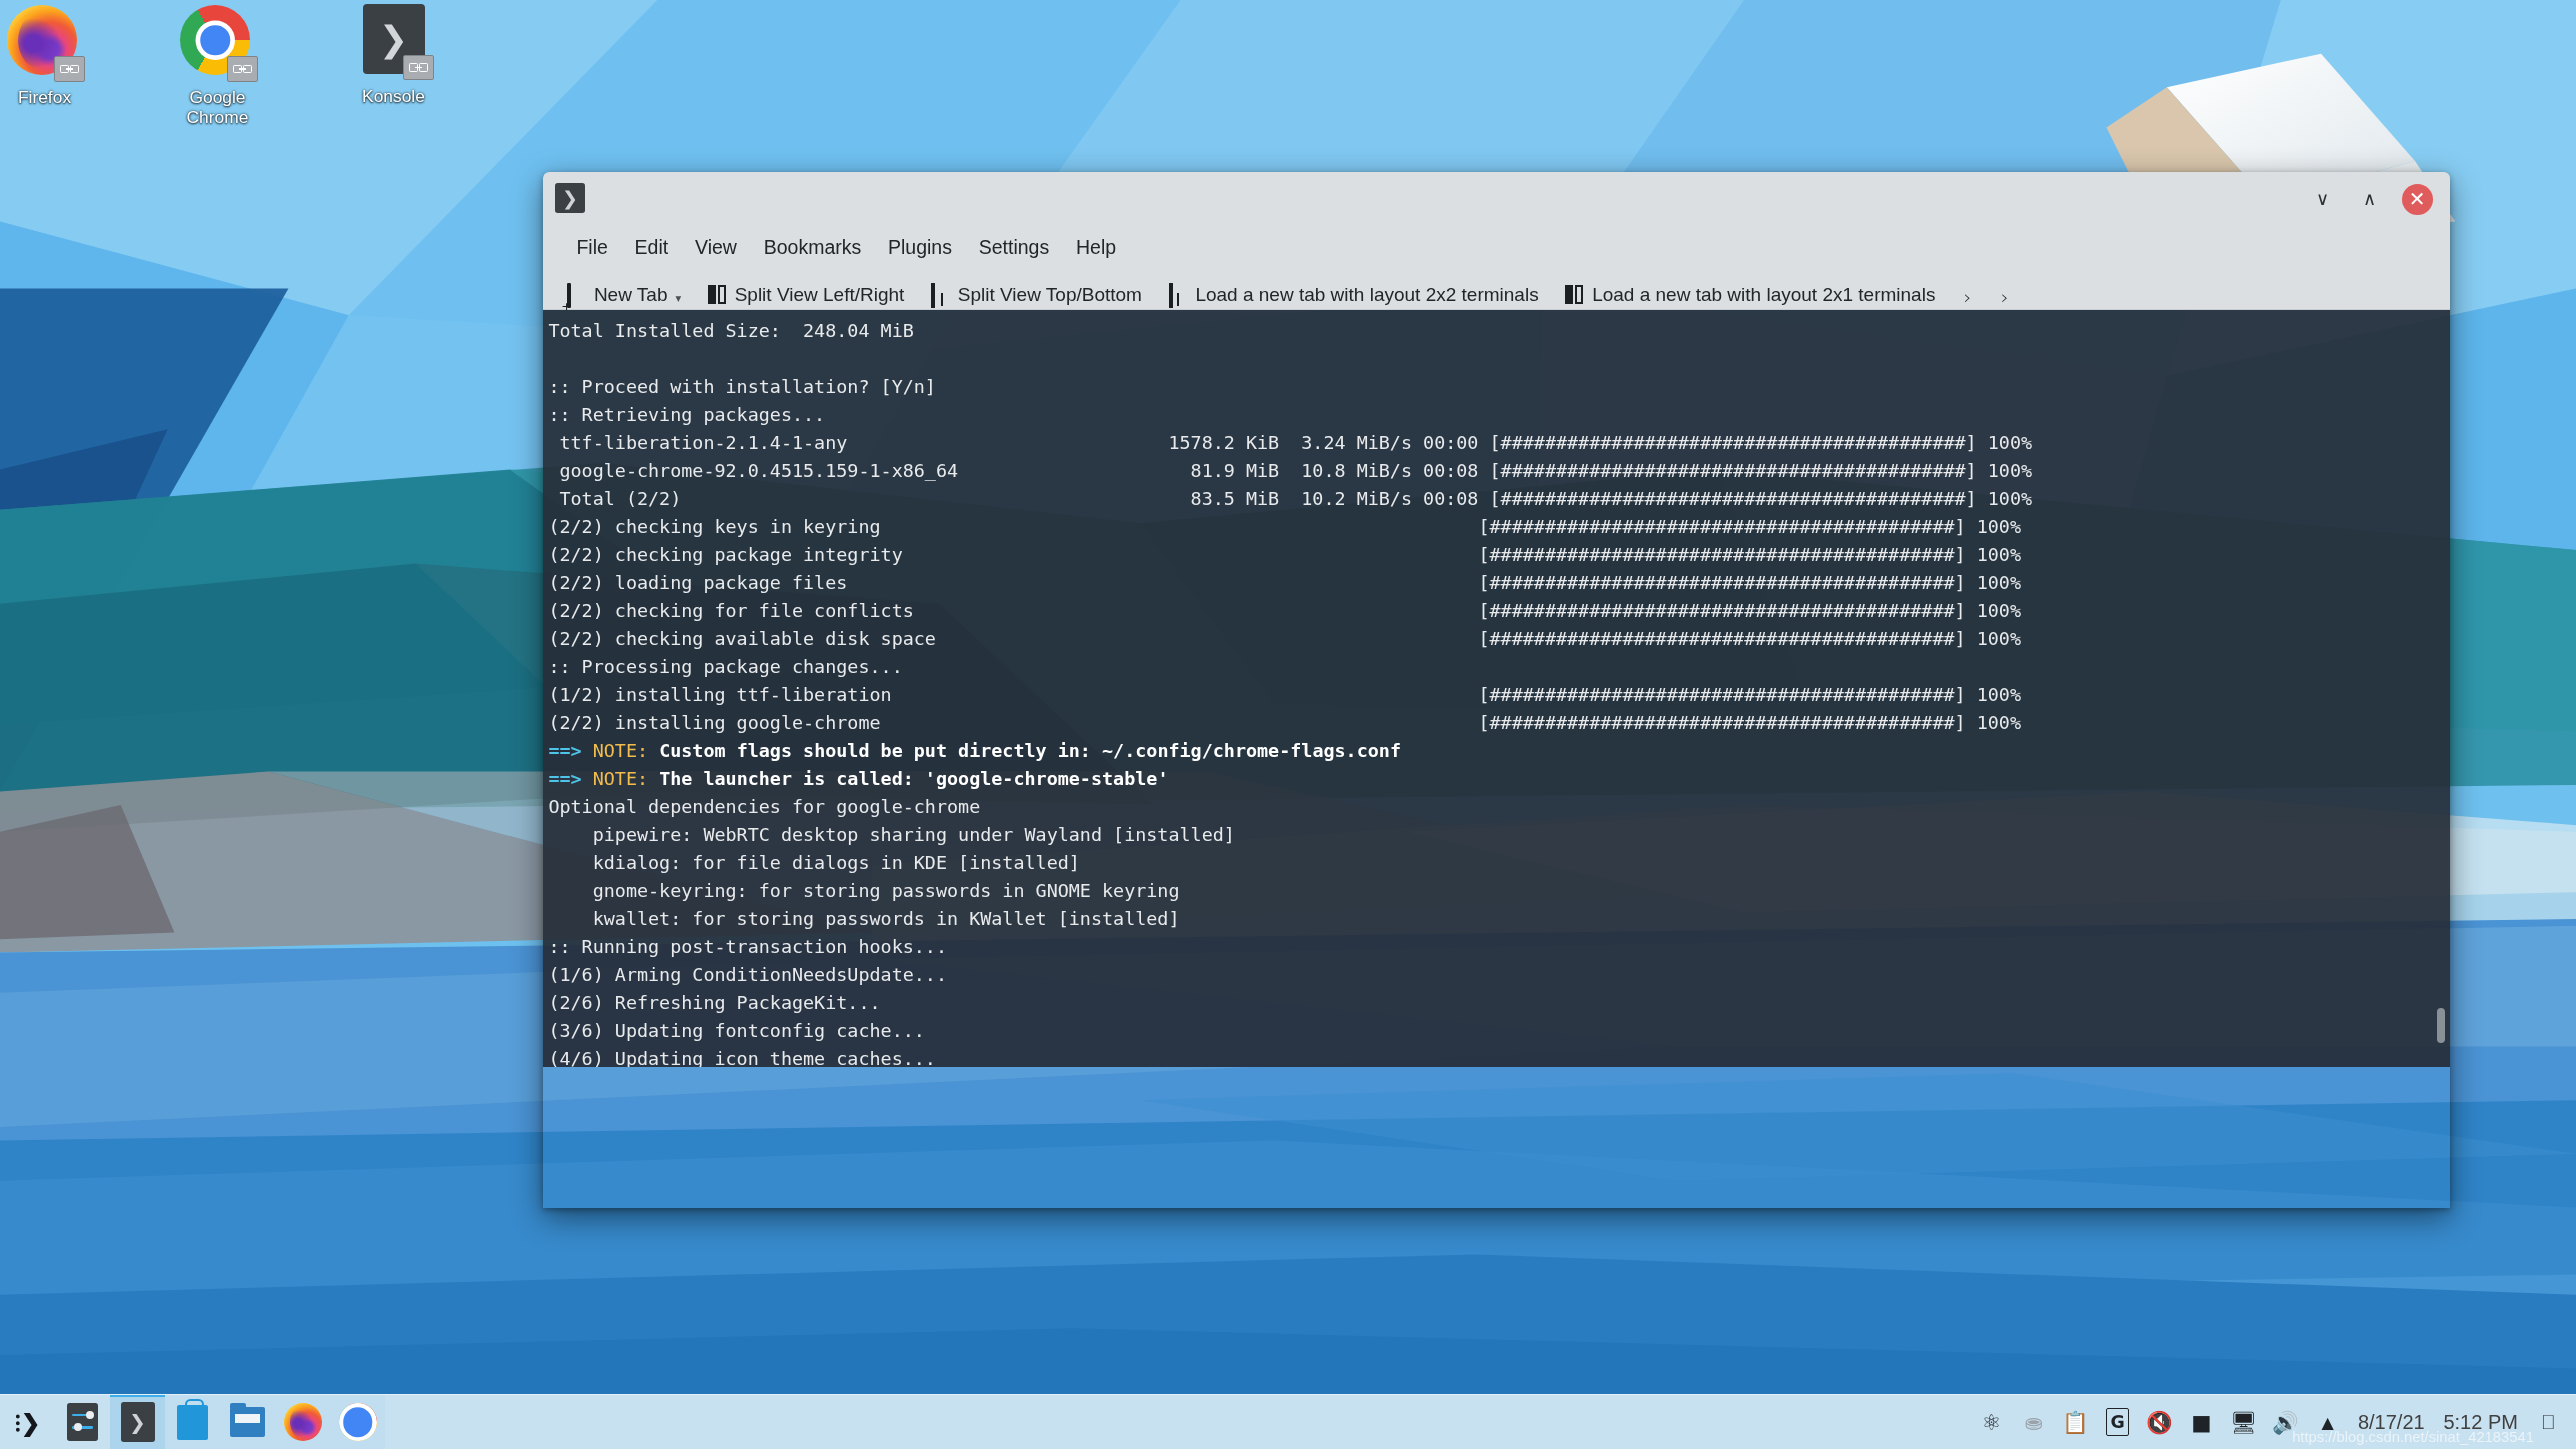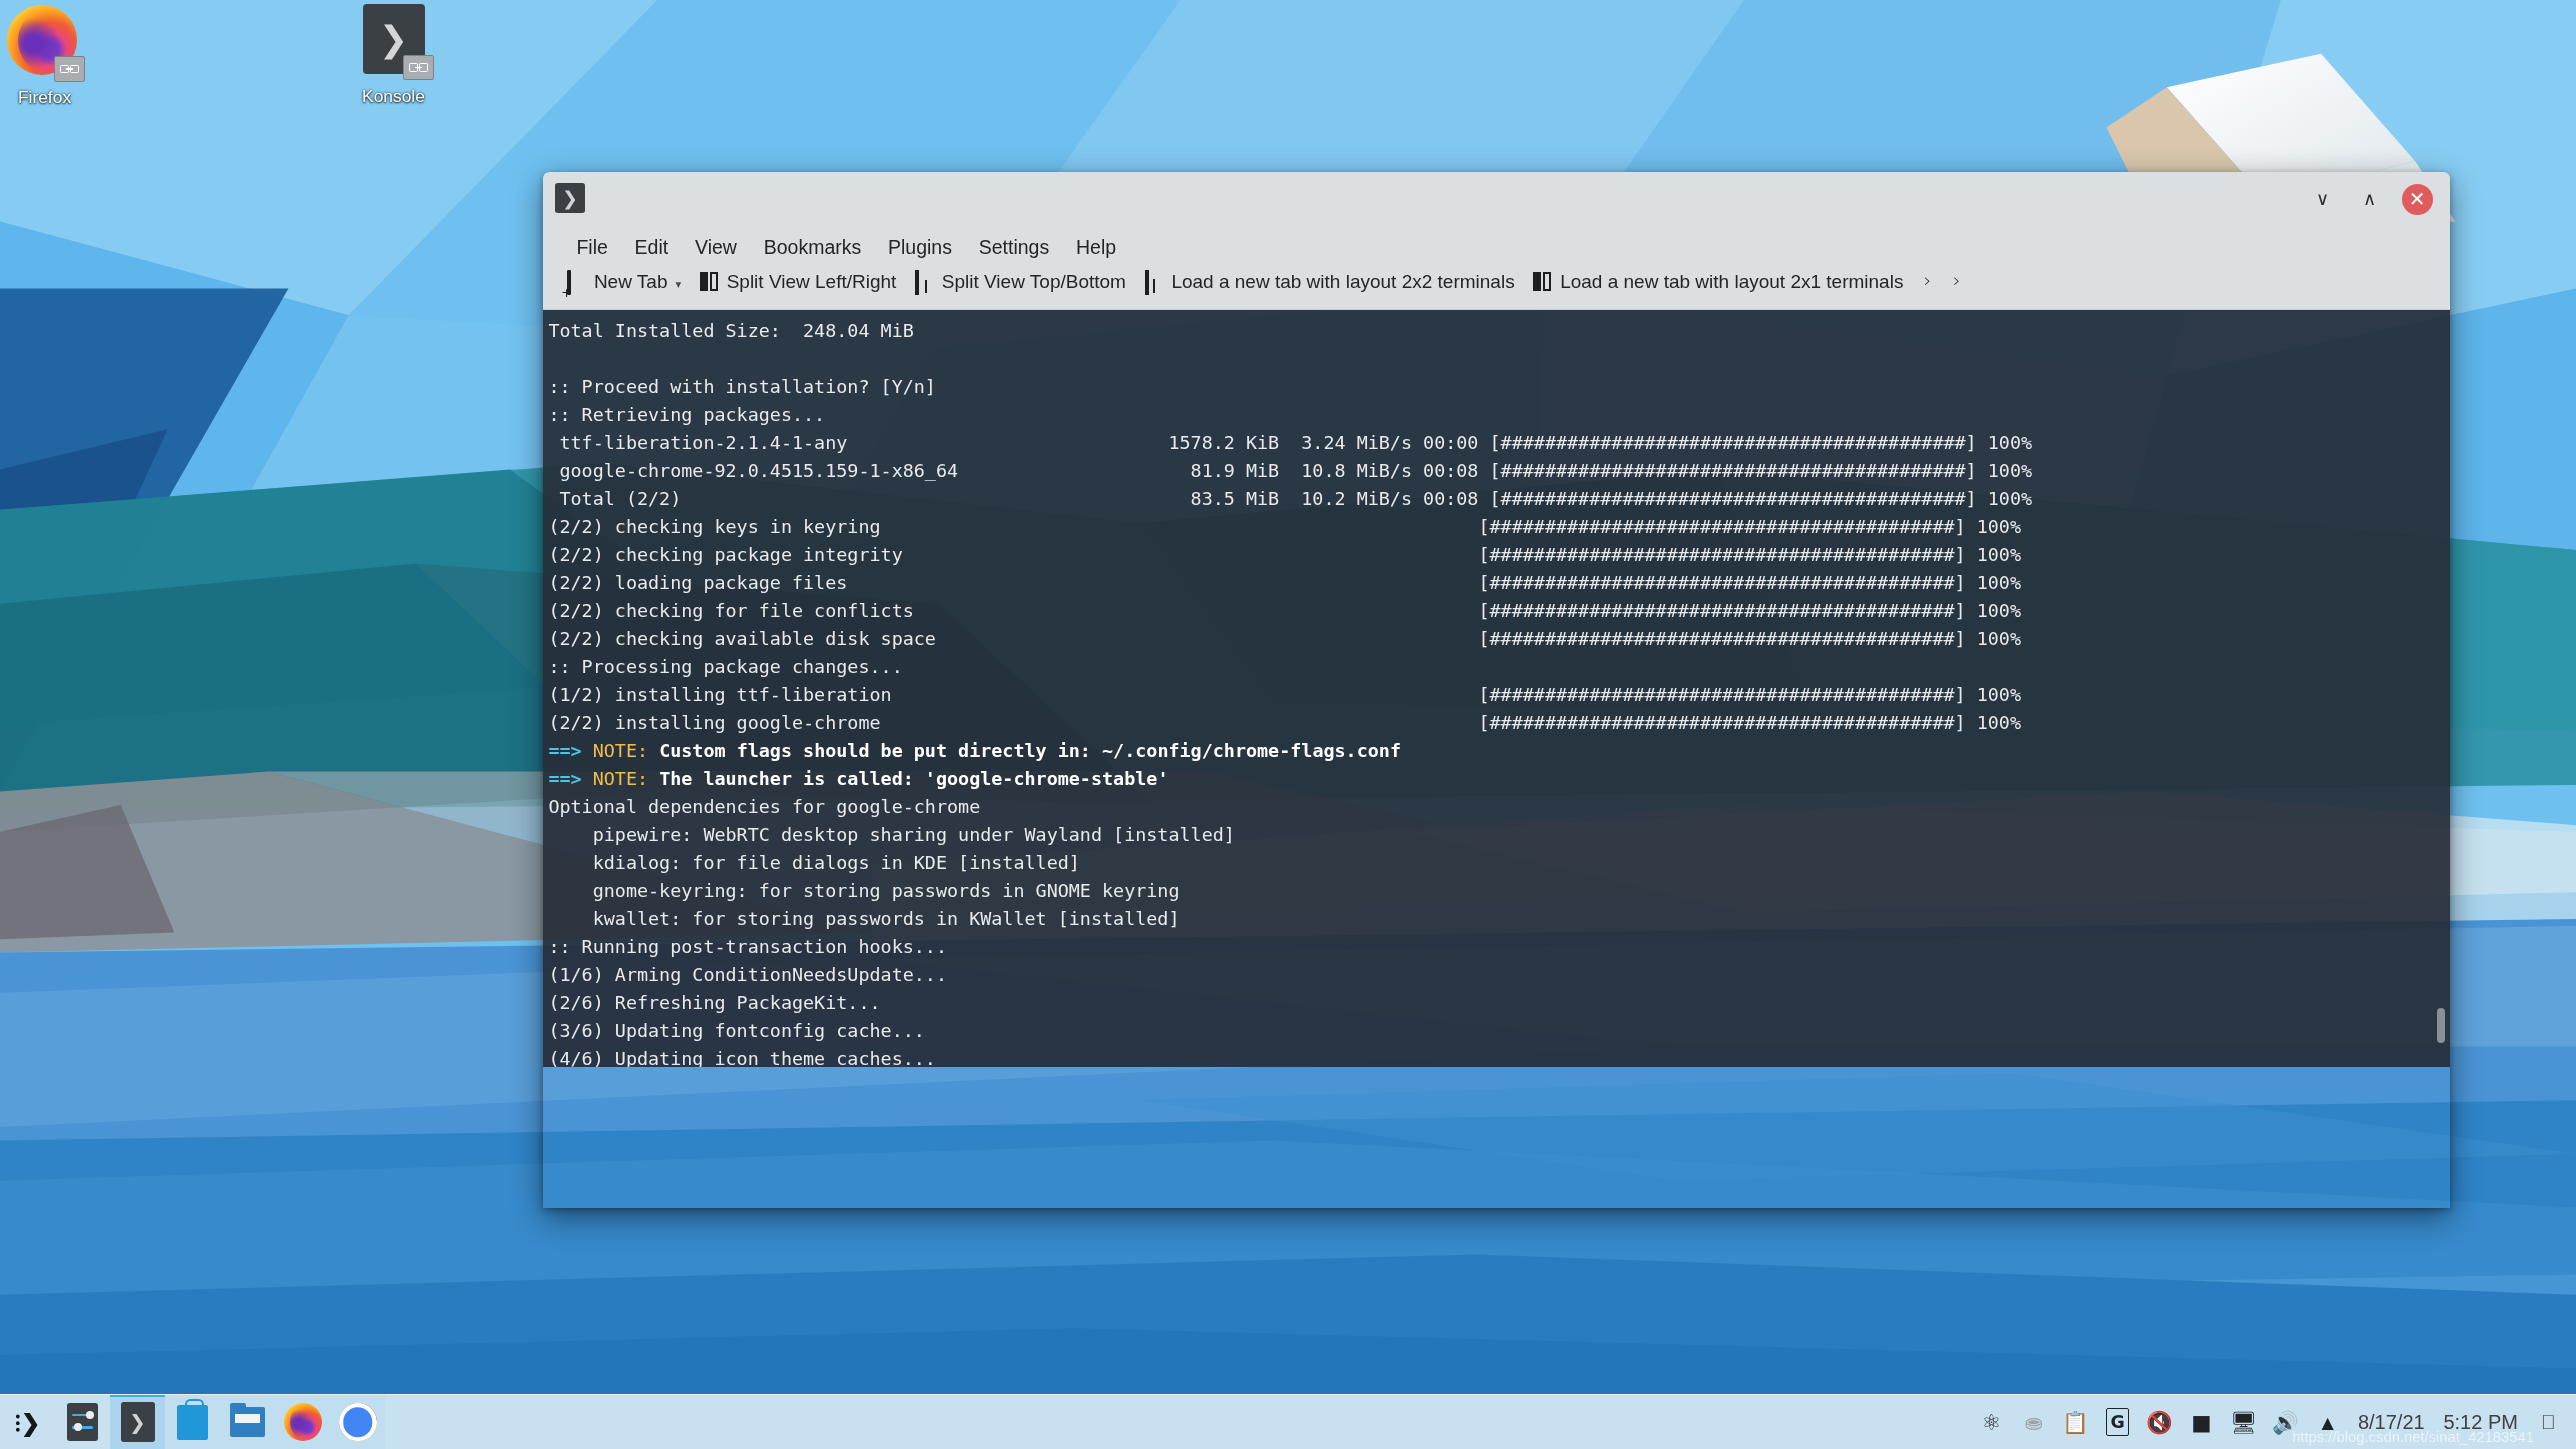--- a/index.html
+++ b/index.html
@@ -66,22 +66,22 @@
   .menubar {
     display: flex; align-items: center; height: 42px;
     padding-left: 20px; gap: 0;
   }
   .menu-item {
     font-size: 19.5px; color: #232629;
     padding: 4px 13.4px; border-radius: 2px; white-space: nowrap;
   }
 
   .toolbar {
-    display: flex; align-items: flex-start; height: 42px;
-    padding-left: 14.8px; gap: 0; position: relative;
+    display: flex; align-items: flex-end; height: 42px;
+    padding-left: 14.8px; gap: 8px; position: relative;
     border-bottom: 0.7px solid #c9cdd0;
   }
   .tool-btn {
     display: flex; align-items: center; gap: 6.7px;
     font-size: 19px; color: #232629;
     padding: 2.7px 9.4px; white-space: nowrap;
   }
   .tool-ico { width: 20px; height: 20px; flex: none; position: relative; }
   .arrow-chev {
     font-size: 20px; color: #232629; padding: 0 10.7px;
@@ -276,20 +276,33 @@
     <div class="glyphwrap">
       <div class="ff-icon"></div>
       <div class="link-badge">
           <i></i>
           <i></i>
         </div>
     </div>
     <div class="label">Firefox</div>
   </div>
 
+  <div class="desk-icon" style="left:154px; top:5.4px;">
+    <div class="glyphwrap">
+      <div class="chrome-icon"></div>
+      <div class="link-badge">
+          <i></i>
+          <i></i>
+        </div>
+    </div>
+    <div class="label">
+      <div>Google</div>
+      <div>Chrome</div>
+    </div>
+  </div>
 
   <div class="desk-icon" style="left:330px; top:4px;">
     <div class="glyphwrap">
       <div class="konsole-icon">❯</div>
       <div class="link-badge">
           <i></i>
           <i></i>
         </div>
     </div>
     <div class="label">Konsole</div>

